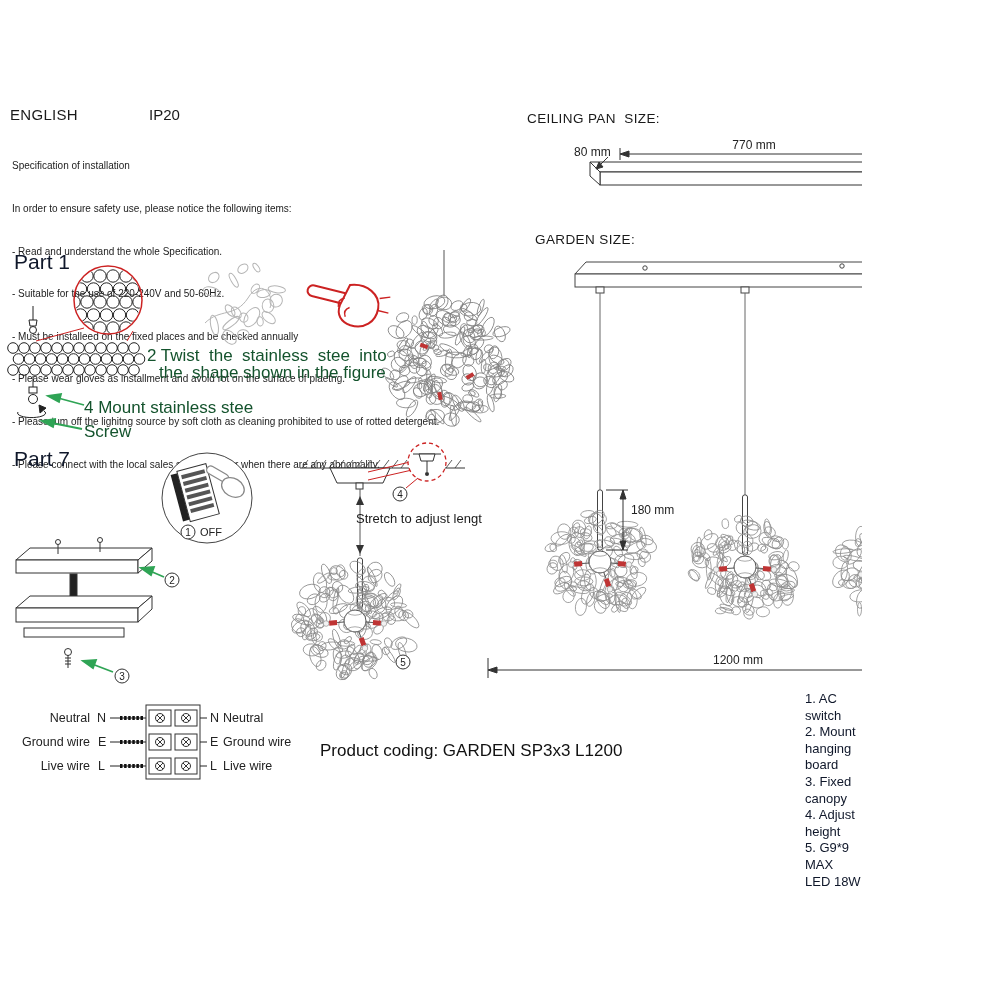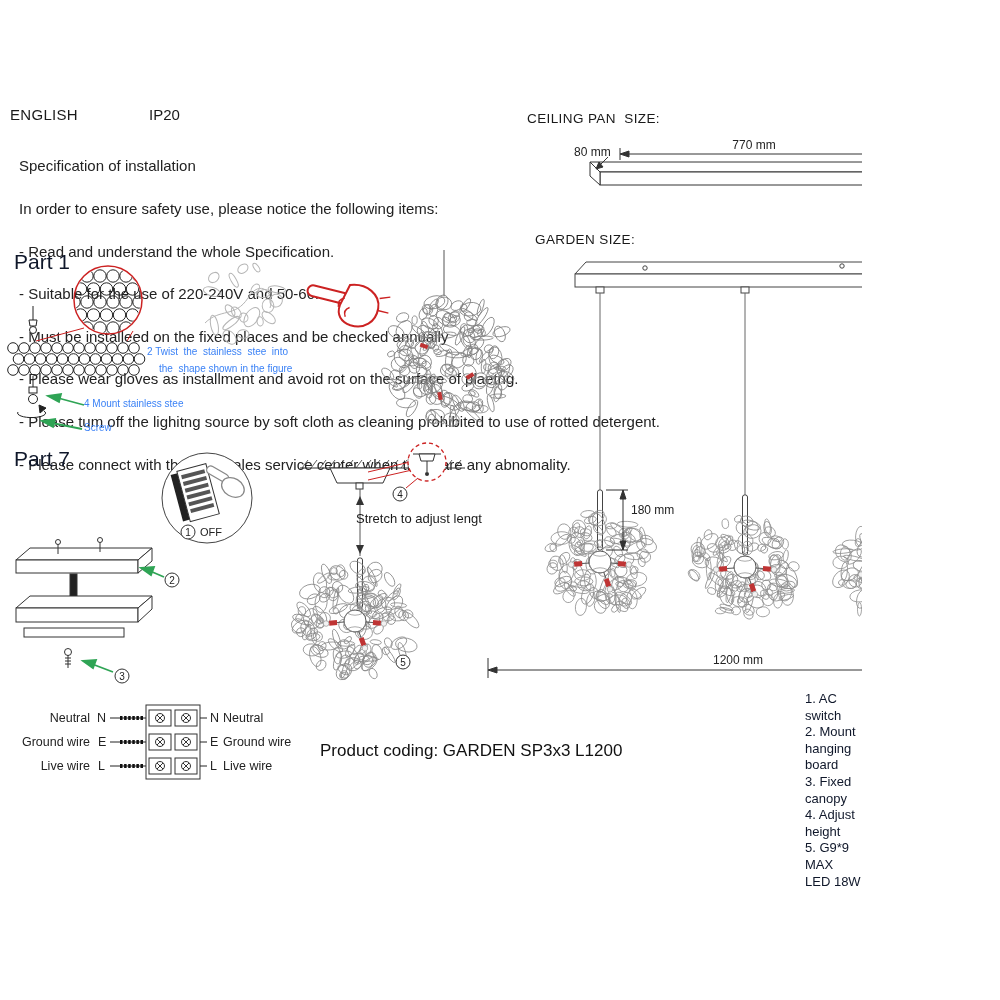--- a/index.html
+++ b/index.html
@@ -1,27 +1,27 @@
 <!DOCTYPE html>
 <html><head>
 <meta charset="utf-8">
 <style>
   *{margin:0;padding:0;box-sizing:border-box}
   html,body{width:1000px;height:1000px;background:#fff;font-family:"Liberation Sans",sans-serif;color:#1a1a1a}
   .sheet{position:absolute;left:0;top:0;width:862px;height:1000px;background:#fff;overflow:hidden}
   .t{position:absolute;white-space:pre}
   .lang{left:10px;top:106px;font-size:15px;letter-spacing:.3px}
   .ip{left:149px;top:106px;font-size:15px}
-  .spec{position:absolute;left:19px;top:131px;font-size:15px;line-height:14.2px;color:#222;white-space:pre}
+  .spec{position:absolute;left:12px;top:131px;font-size:10px;line-height:14.2px;color:#222;white-space:pre}
   .ceil-title{left:527px;top:111px;font-size:13.5px;letter-spacing:.4px}
   .fix-title{left:535px;top:232px;font-size:13.5px;letter-spacing:.4px}
   .part-title{font-size:21px;font-weight:500;color:#0f172a}
   .p1{left:14px;top:250px}
   .p2{left:14px;top:447px}
-  .step{font-size:10px;color:#3b82f6}
+  .step{font-size:17px;color:#14532d}
   .s2a{left:147px;top:346px}
   .s2b{left:159px;top:363px}
   .s1{left:84px;top:398px}
   .scr{left:84px;top:422px}
   .stretch{left:356px;top:511px;font-size:13px}
   .product{left:320px;top:741px;font-size:17px;color:#111}
   .legend{position:absolute;left:805px;top:691px;font-size:13px;line-height:16.6px;color:#0f172a}
   svg{position:absolute;display:block;overflow:visible}
   svg text{font-family:"Liberation Sans",sans-serif;fill:#222}
   .svg-ceil{left:558px;top:126px}

